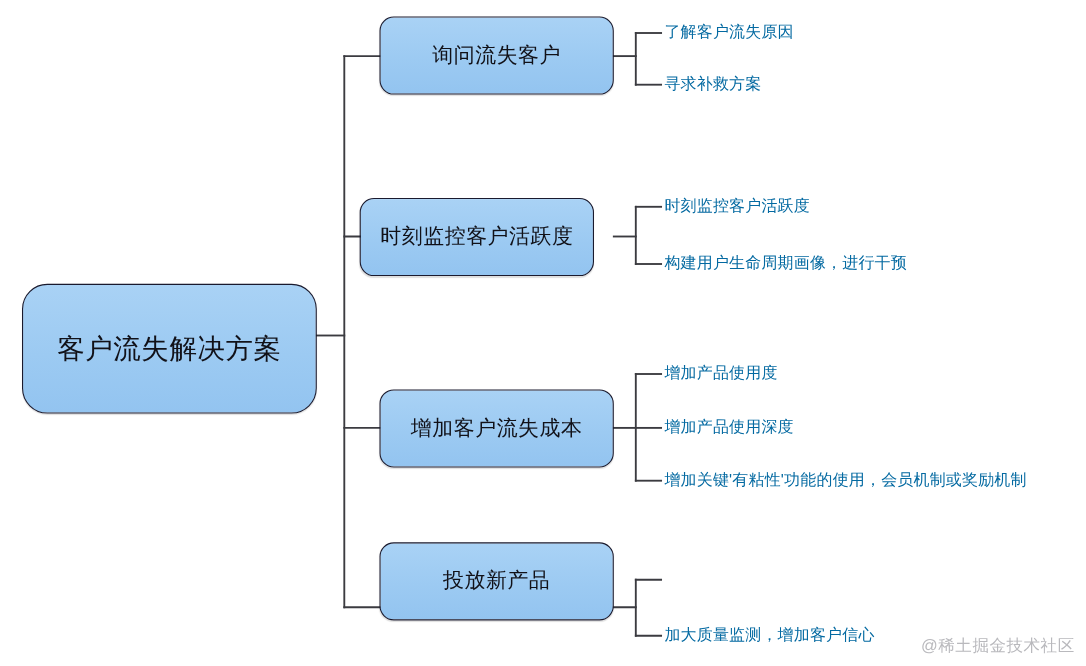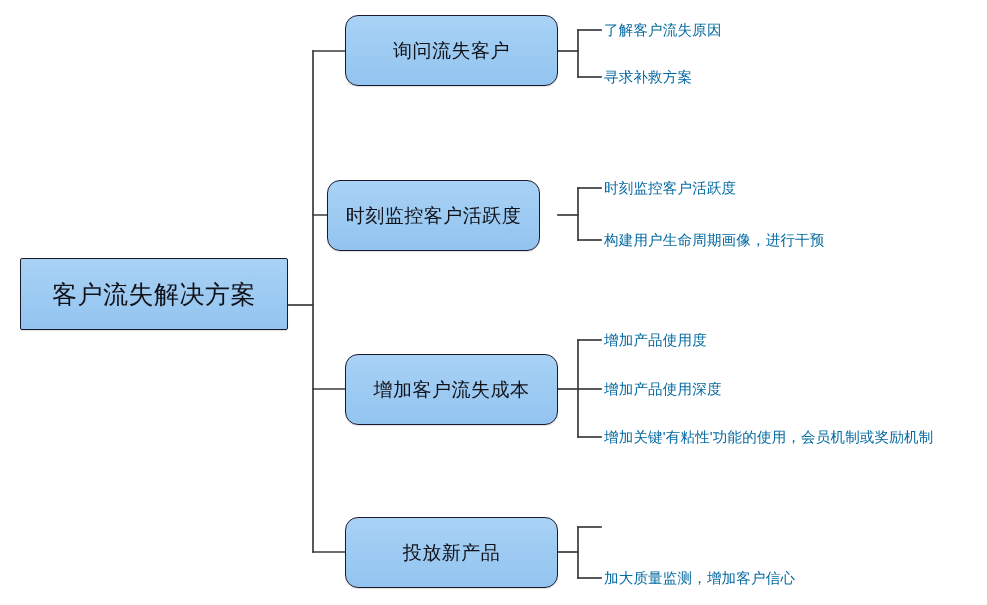--- a/index.html
+++ b/index.html
@@ -36,33 +36,33 @@
     text-align: center;
     line-height: 1.15;
     letter-spacing: 0.5px;
     white-space: nowrap;
     box-shadow: 0 1px 1px rgba(0,0,0,0.13);
   }
   #root-node {
     left: 20px;
     top: 258px;
     width: 268px;
-    height: 72px;
+    height: 118px;
     font-size: 25px;
-    border-radius: 2px;
+    border-radius: 23px;
   }
   .branch-node {
     width: 213px;
     height: 71px;
     font-size: 19px;
   }
   #branch-node-0 { left: 345px; top: 15px; }
   #branch-node-1 { left: 327px; top: 180px; }
   #branch-node-2 { left: 345px; top: 354px; }
-  #branch-node-3 { left: 345px; top: 517px; }
+  #branch-node-3 { left: 345px; top: 493px; }
 
   .leaf-label {
     position: absolute;
     font-size: 14.5px;
     color: #0369a1;
     white-space: nowrap;
     letter-spacing: 0.2px;
     transform: translateY(-50%);
     line-height: 1;
   }
@@ -128,14 +128,15 @@
 
   <div class="leaf-label" style="left:604px; top:188px;">时刻监控客户活跃度</div>
   <div class="leaf-label" style="left:604px; top:240px;">构建用户生命周期画像，进行干预</div>
 
   <div class="leaf-label" style="left:604px; top:340px;">增加产品使用度</div>
   <div class="leaf-label" style="left:604px; top:389px;">增加产品使用深度</div>
   <div class="leaf-label" style="left:604px; top:437px;">增加关键'有粘性'功能的使用，会员机制或奖励机制</div>
 
   <div class="leaf-label" style="left:604px; top:578px;text-align:center;">加大质量监测，增加客户信心</div>
 
+  <div id="watermark">@稀土掘金技术社区</div>
 
 </div>
 
 </body></html>

